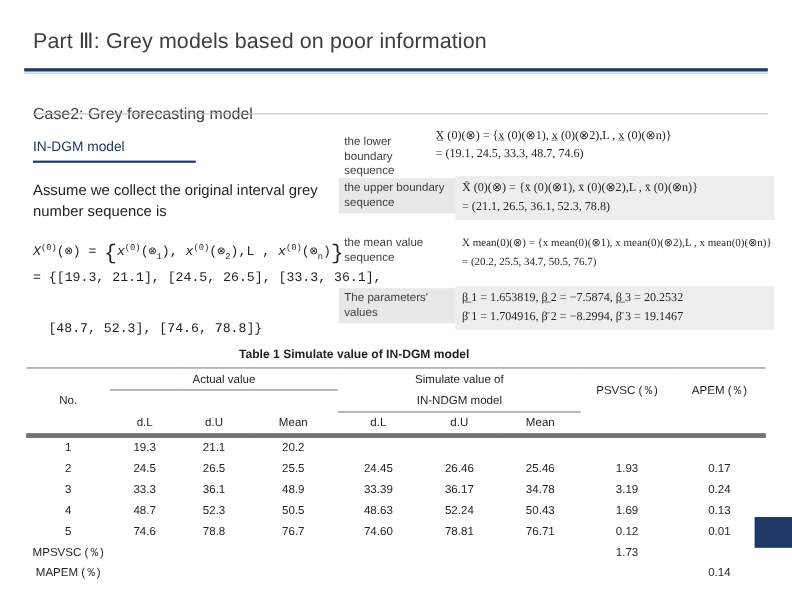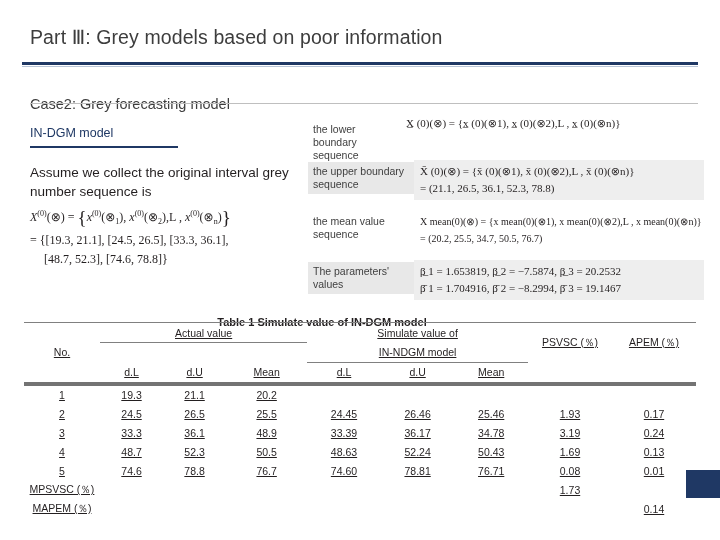--- a/index.html
+++ b/index.html
@@ -85,23 +85,23 @@
     top: 163px;
     width: 300px;
     font-size: 13.5px;
     color: #231f20;
     line-height: 19px;
   }
   
   .left-formula {
     position: absolute;
     left: 30px;
-    top: 204px;
+    top: 216px;
     width: 290px;
-    font-family: Liberation Serif, serif;
+    font-family: Liberation Mono, monospace;
     font-size: 12px;
     color: #231f20;
     line-height: 19px;
   }
   .left-formula .ln { white-space: nowrap; }
   .it { font-style: italic; }
   .sup { font-size: 8px; vertical-align: super; }
   .sub { font-size: 8px; vertical-align: sub; }
   .big-brace { font-size: 19px; vertical-align: -3px; }
   
@@ -132,26 +132,25 @@
     top: 316px;
     width: 644px;
     text-align: center;
     font-size: 11px;
     font-weight: bold;
     color: #231f20;
   }
   table.data {
     position: absolute;
     left: 24px;
-    top: 322px;
+    top: 334px;
     width: 672px;
     border-collapse: collapse;
     font-size: 10.5px;
     color: #231f20;
-    text-decoration: underline;
   }
   table.data th, table.data td {
     padding: 0;
     text-align: center;
     font-weight: normal;
     height: 19px;
     vertical-align: middle;
   }
   .row-top td, .row-top th { border-top: 1px solid #808080; }
   .hdr-line td, .hdr-line th { border-bottom: 4px solid #737373; }
@@ -196,30 +195,31 @@
   <div class="indgm-underline"></div>
 
   <div class="assume-text">Assume we collect the original interval grey number sequence is</div>
 
   <div class="left-formula">
     <div class="ln">
       <span class="it">X</span><span class="sup">(0)</span>(⊗) =
       <span class="big-brace">{</span><span class="it">x</span><span class="sup">(0)</span>(⊗<span class="sub">1</span>), <span class="it">x</span><span class="sup">(0)</span>(⊗<span class="sub">2</span>),L , <span class="it">x</span><span class="sup">(0)</span>(⊗<span class="sub">n</span>)<span class="big-brace">}</span>
     </div>
     <div class="ln">= {[19.3, 21.1], [24.5, 26.5], [33.3, 36.1],</div>
-    <div class="ln" style="padding-left:14px;">[48.7, 52.3], [74.6, 78.8]}</div>
+    <div class="ln" style="padding-left:14px;margin-top:28px;">[48.7, 52.3], [74.6, 78.8]}</div>
   </div>
 
   <div class="callout" style="left:308px; top:120px; width:84px;">the lower boundary sequence</div>
   <div class="callout shaded" style="left:308px; top:162px; width:104px;">the upper boundary sequence</div>
   <div class="callout shaded" style="left:308px; top:262px; width:104px;">The parameters' values</div>
   <div class="callout" style="left:308px; top:212px; width:96px;">the mean value sequence</div>
 
-  <div class="rpanel plain" style="left:400px; top:112px; width:278px;">
+  <div class="rpanel plain" style="left:390px; top:112px; width:278px;">
     <div>X̲ (0)(⊗) = {x̲ (0)(⊗1), x̲ (0)(⊗2),L , x̲ (0)(⊗n)}</div>
+    <div>= (19.1, 24.5, 33.3, 48.7, 74.6)</div>
   </div>
 
   <div class="rpanel" style="left:414px; top:160px; width:278px;">
     <div>X̄ (0)(⊗) = {x̄ (0)(⊗1), x̄ (0)(⊗2),L , x̄ (0)(⊗n)}</div>
     <div>= (21.1, 26.5, 36.1, 52.3, 78.8)</div>
   </div>
 
   <div class="rpanel plain" style="left:414px; top:210px; width:278px; font-size:10px;">
     <div>X mean(0)(⊗) = {x mean(0)(⊗1), x mean(0)(⊗2),L , x mean(0)(⊗n)}</div>
     <div>= (20.2, 25.5, 34.7, 50.5, 76.7)</div>
@@ -306,21 +306,21 @@
         <td>0.13</td>
       </tr>
       <tr>
         <td>5</td>
         <td>74.6</td>
         <td>78.8</td>
         <td>76.7</td>
         <td>74.60</td>
         <td>78.81</td>
         <td>76.71</td>
-        <td>0.08</td>
+        <td>0.12</td>
         <td>0.01</td>
       </tr>
       <tr>
         <td class="lbl">MPSVSC (％)</td>
         <td></td>
         <td></td>
         <td></td>
         <td></td>
         <td></td>
         <td></td>

